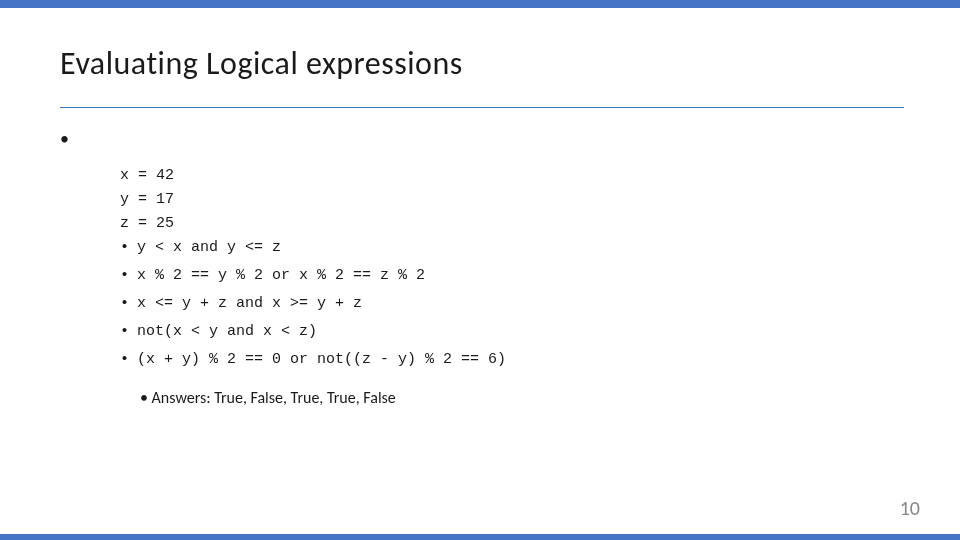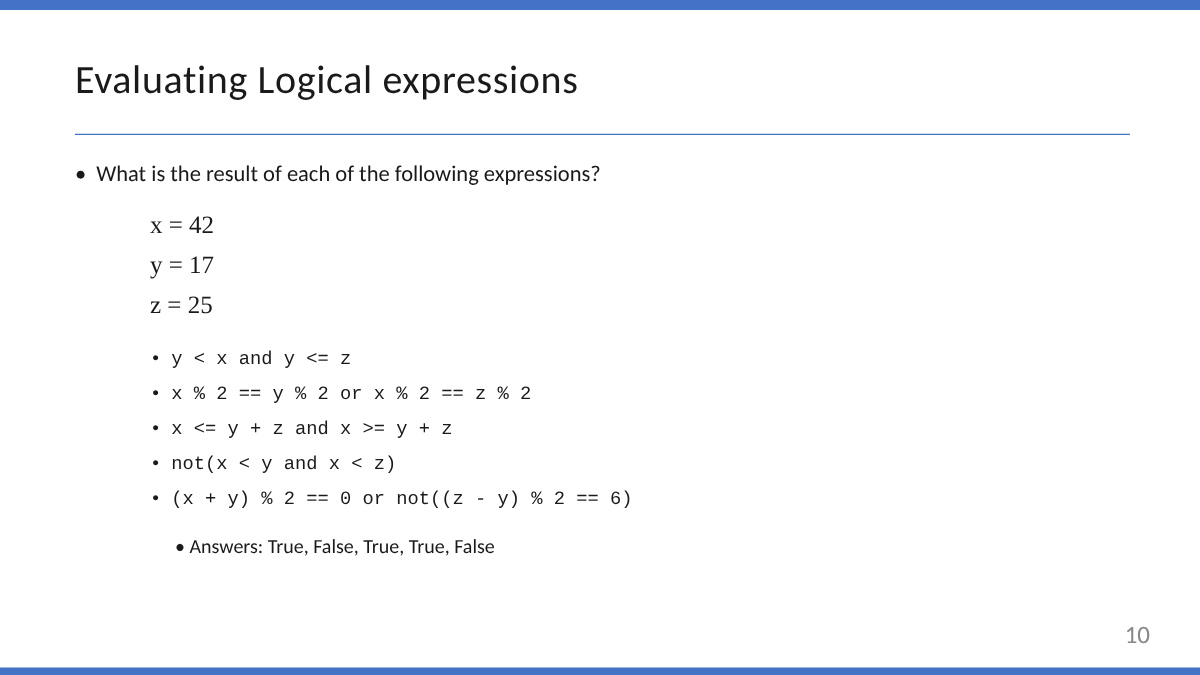--- a/index.html
+++ b/index.html
@@ -51,25 +51,24 @@
       display: flex;
       align-items: flex-start;
     }
 
     .bullet-dot {
       margin-right: 8px;
       font-size: 18px;
     }
 
     .code-block {
-      font-family: Liberation Serif, serif;
-      font-size: 20px;
+      font-family: Liberation Mono, monospace;
+      font-size: 15px;
       color: #1a1a1a;
       margin-left: 60px;
-      margin-bottom: 16px;
       line-height: 1.6;
     }
 
     .sub-bullets {
       margin-left: 60px;
       margin-bottom: 16px;
     }
 
     .sub-bullet {
       font-family: 'Courier New', Courier, monospace;
@@ -118,21 +117,20 @@
 <div class="top-bar"></div>
 
 <div class="slide-content">
 
   <h1 class="slide-title">Evaluating Logical expressions</h1>
 
   <hr class="divider-line">
 
   <div class="main-bullet">
     <span class="bullet-dot">•</span>
-    <span>What is the result of each of the following expressions?</span>
   </div>
 
   <div class="code-block">
     <div>x = 42</div>
     <div>y = 17</div>
     <div>z = 25</div>
   </div>
 
   <div class="sub-bullets">
     <div class="sub-bullet">

